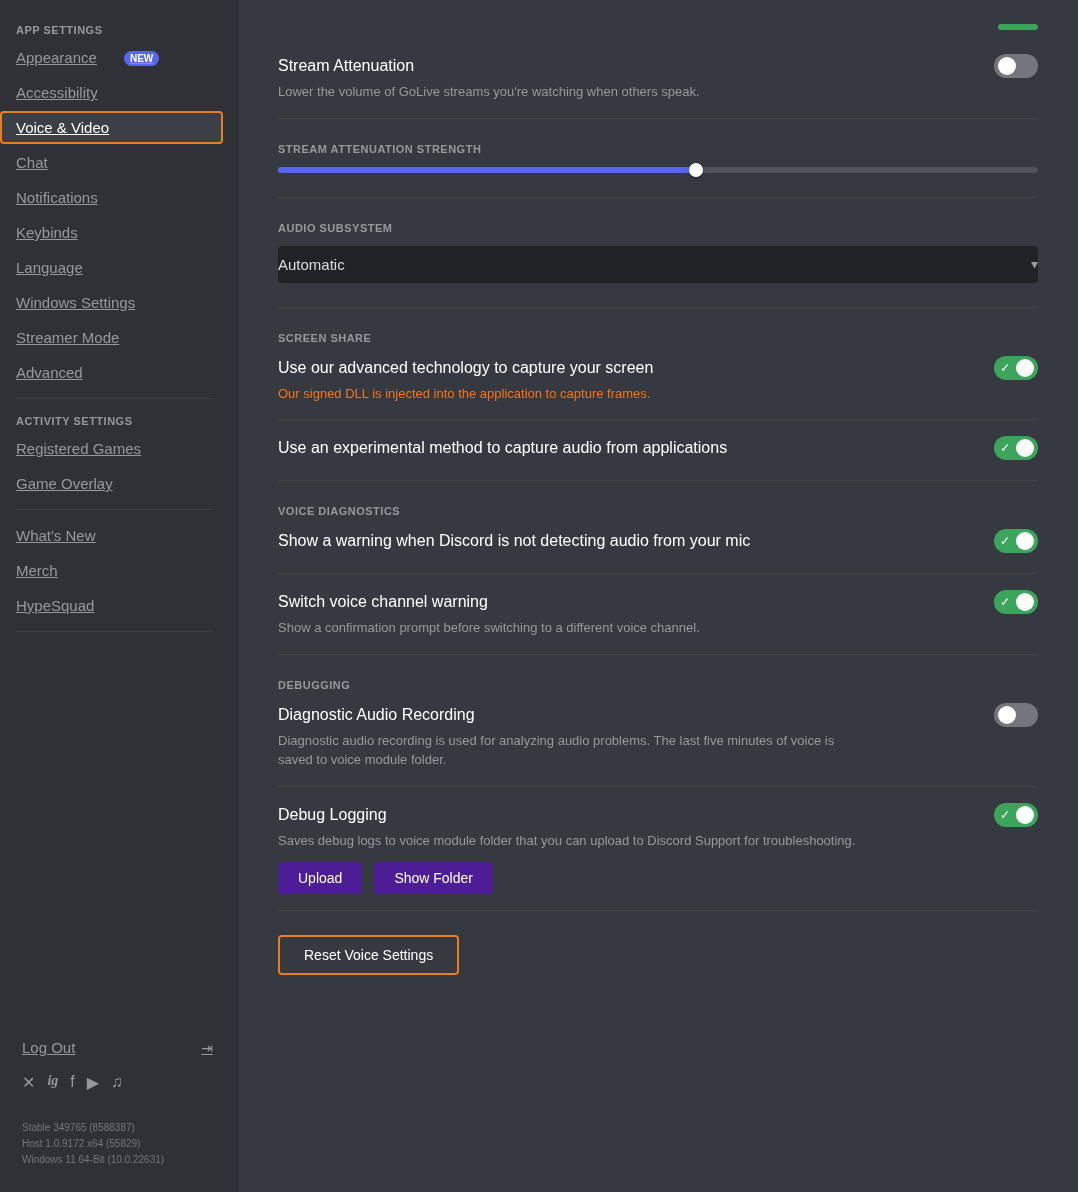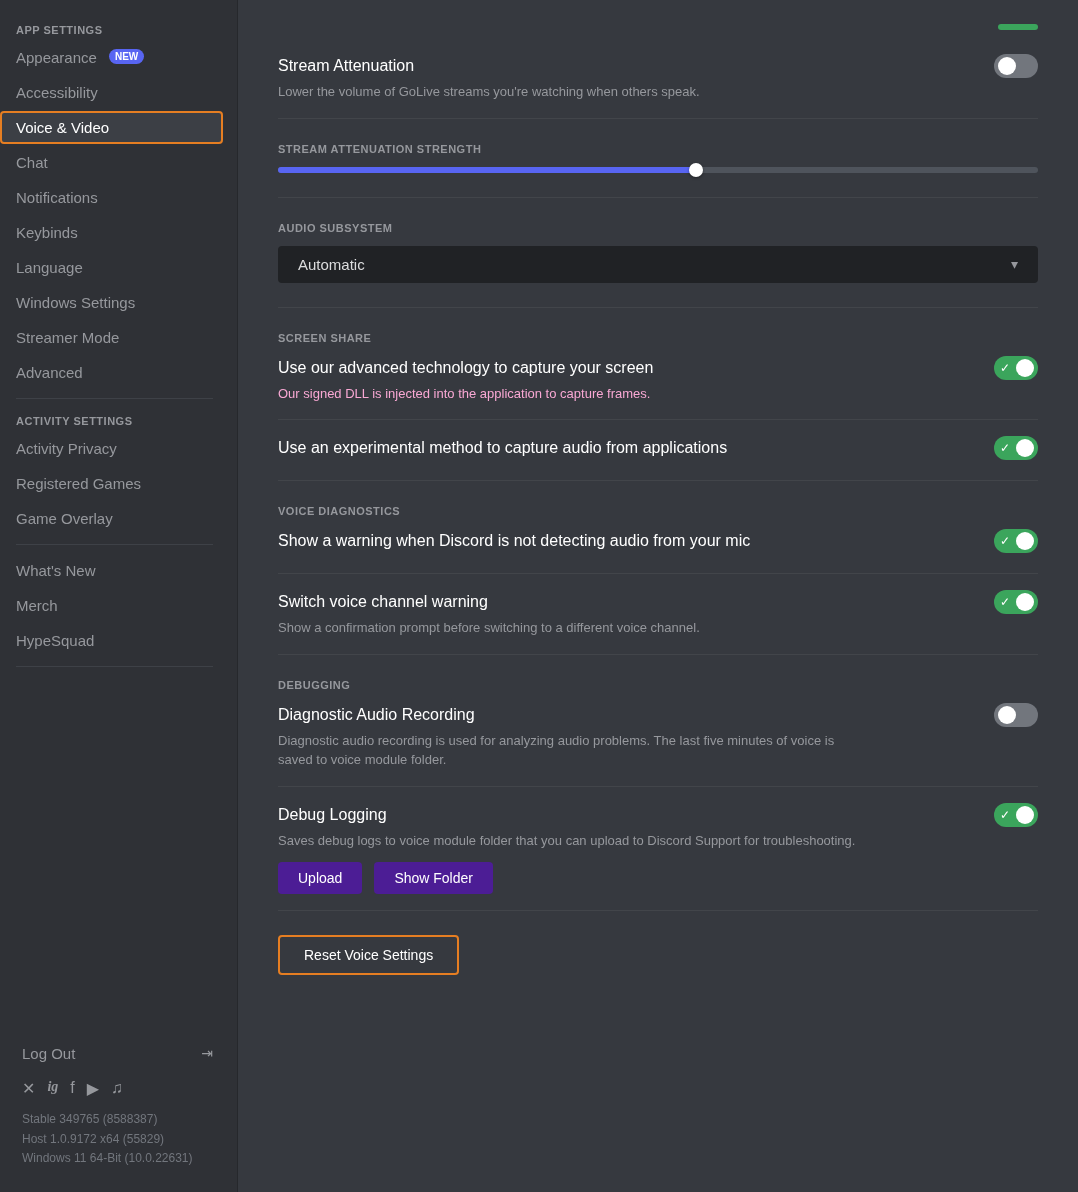--- a/index.html
+++ b/index.html
@@ -30,28 +30,29 @@
       font-size: 11px;
       font-weight: 700;
       color: #96989d;
       text-transform: uppercase;
       letter-spacing: 0.5px;
       padding: 8px 10px 4px 16px;
     }
 
     .sidebar-item {
       display: flex;
-      align-items: flex-start;
+      align-items: flex-end;
       padding: 8px 10px 8px 16px;
       border-radius: 4px;
       cursor: pointer;
       color: #96989d;
       font-size: 15px;
-      gap: 6px;
+      gap: 21px;
       margin: 1px 6px 1px 0;
+      text-decoration: underline;
     }
 
     .sidebar-item.active {
       background: #3c3f45;
       color: #fff;
       border: 2px solid #e67e22;
       padding: 6px 8px 6px 14px;
     }
 
     .sidebar-item .badge-new {
@@ -83,23 +84,24 @@
       color: #96989d;
     }
 
     .social-icon {
       font-size: 16px;
       cursor: pointer;
     }
 
     .version-info {
       padding: 4px 16px 8px;
-      font-size: 12px;
+      font-size: 10px;
       color: #72767d;
       line-height: 1.6;
+      margin-top: 16px;
     }
 
     
     .main-content {
       flex: 1;
       background: #36393f;
       padding: 24px 40px;
       overflow-y: auto;
     }
 
@@ -126,21 +128,21 @@
     }
 
     .setting-description {
       font-size: 13px;
       color: #96989d;
       line-height: 1.5;
       max-width: 580px;
     }
 
     .setting-description.highlighted {
-      color: #f9a8d4;
+      color: #f97316;
     }
 
     
     .toggle {
       width: 44px;
       height: 24px;
       border-radius: 12px;
       position: relative;
       cursor: pointer;
       flex-shrink: 0;
@@ -239,21 +241,21 @@
       box-shadow: 0 1px 3px rgba(0,0,0,0.4);
     }
 
     
     .select-box {
       width: 100%;
       background: #202225;
       color: #dcddde;
       border: none;
       border-radius: 4px;
-      padding: 10px 20px;
+      padding: 10px 0;
       font-size: 15px;
       display: flex;
       align-items: center;
       justify-content: space-between;
       cursor: pointer;
       margin: 8px 0;
     }
 
     .select-box .chevron {
       font-size: 14px;
@@ -364,23 +366,20 @@
 
   <div class="sidebar-item">
     <span>Advanced</span>
   </div>
 
   <div class="sidebar-divider"></div>
 
   <div class="sidebar-section-label">Activity Settings</div>
 
   <div class="sidebar-item">
-    <span>Activity Privacy</span>
-  </div>
-  <div class="sidebar-item">
     <span>Registered Games</span>
   </div>
   <div class="sidebar-item">
     <span>Game Overlay</span>
   </div>
 
   <div class="sidebar-divider"></div>
 
   <div class="sidebar-item">
     <span>What's New</span>

